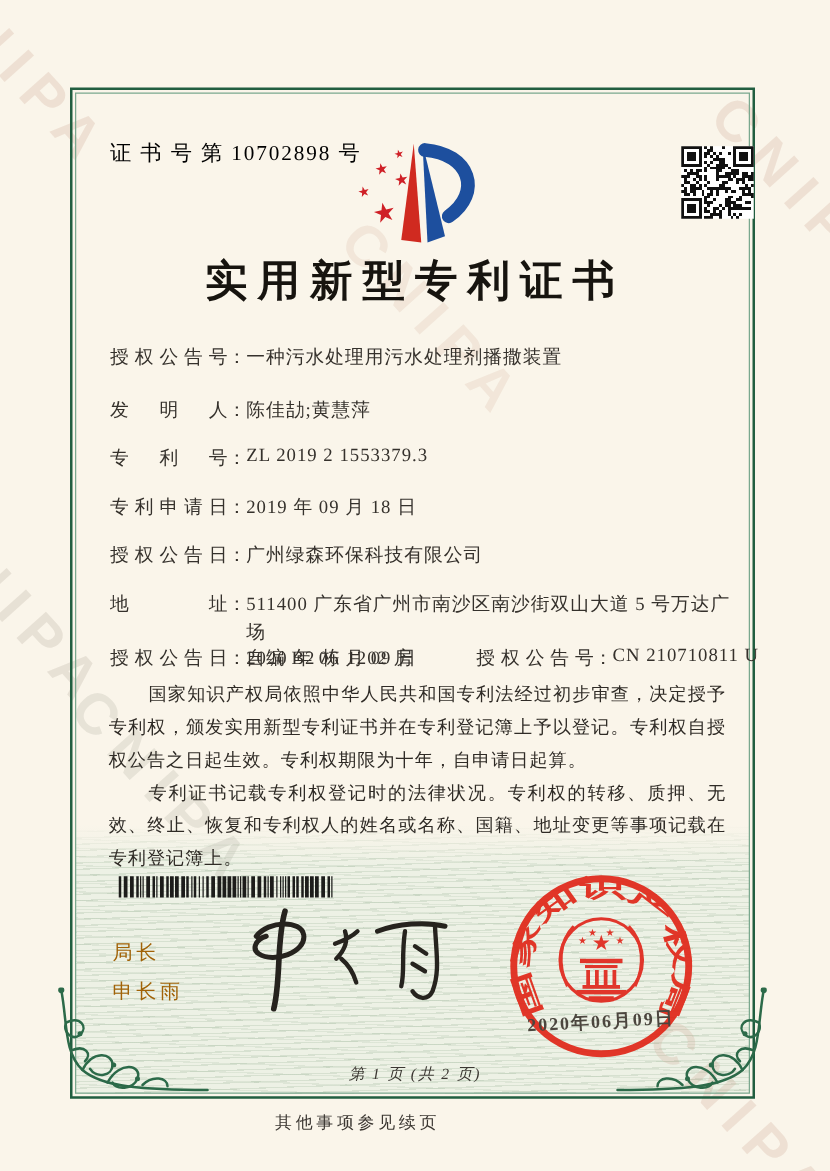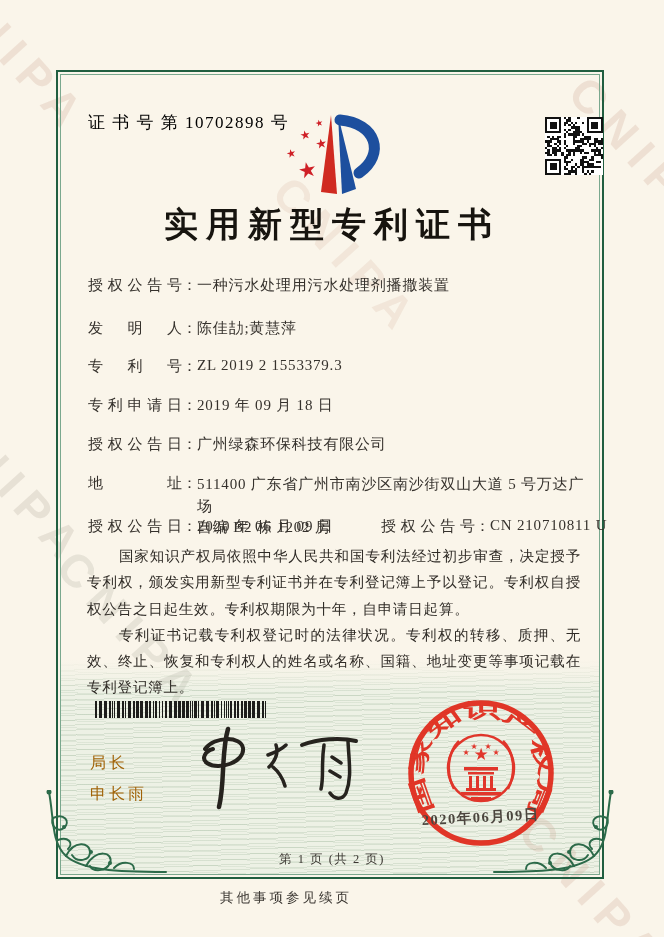--- a/index.html
+++ b/index.html
@@ -64,21 +64,21 @@
   }
   .paras p{margin:0;text-indent:2.2em;}
 
   .barcode{position:absolute;left:95px;top:701px;width:174px;height:17px;z-index:2;}
   .barcode i{position:absolute;top:0;bottom:0;background:#1d1d1b;}
 
   .signer{position:absolute;left:90px;top:747px;z-index:2;font-size:16px;letter-spacing:3px;color:#a16207;line-height:31px;}
   .signature{position:absolute;left:188px;top:715px;z-index:2;}
   .seal{position:absolute;left:404px;top:696px;z-index:3;}
 
-  .page-num{position:absolute;left:0;width:664px;top:851px;z-index:2;text-align:center;font-size:12.5px;letter-spacing:1.5px;color:#3b3732;}
+  .page-num{position:absolute;left:0;width:664px;top:851px;z-index:2;text-align:center;font-size:12.5px;letter-spacing:1.5px;color:#3b3732;font-style:italic;}
   .note{position:absolute;left:0;width:572px;top:889px;z-index:2;text-align:center;font-size:13.5px;letter-spacing:3px;color:#3b3732;}
 
   .corner{position:absolute;bottom:51px;z-index:3;}
   .corner-left{left:44px;}
   .corner-right{right:48px;transform:scaleX(-1);}
 </style>
 </head>
 <body>
 
 <div class="page">

